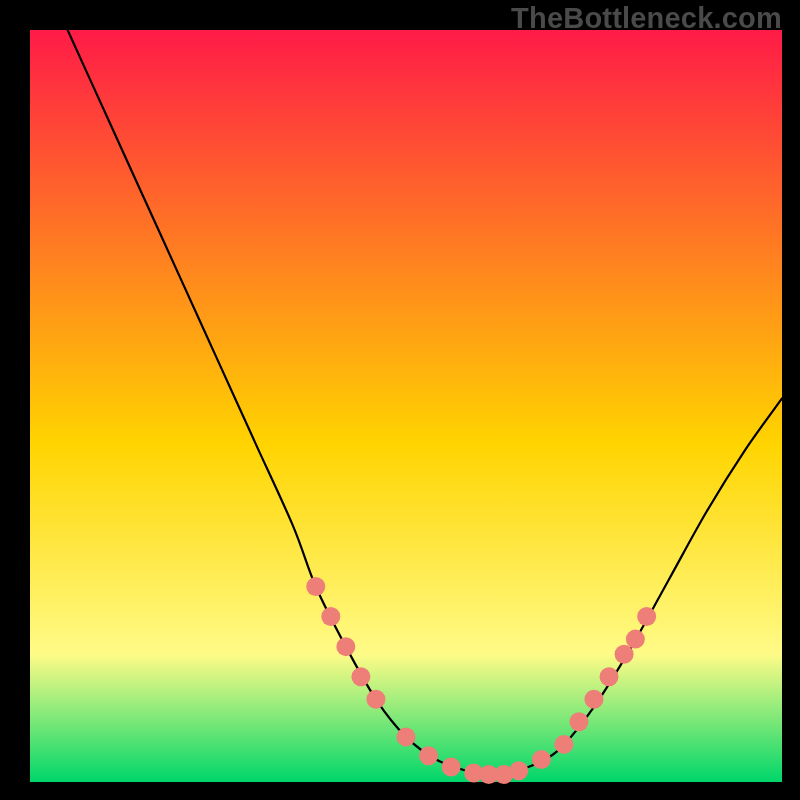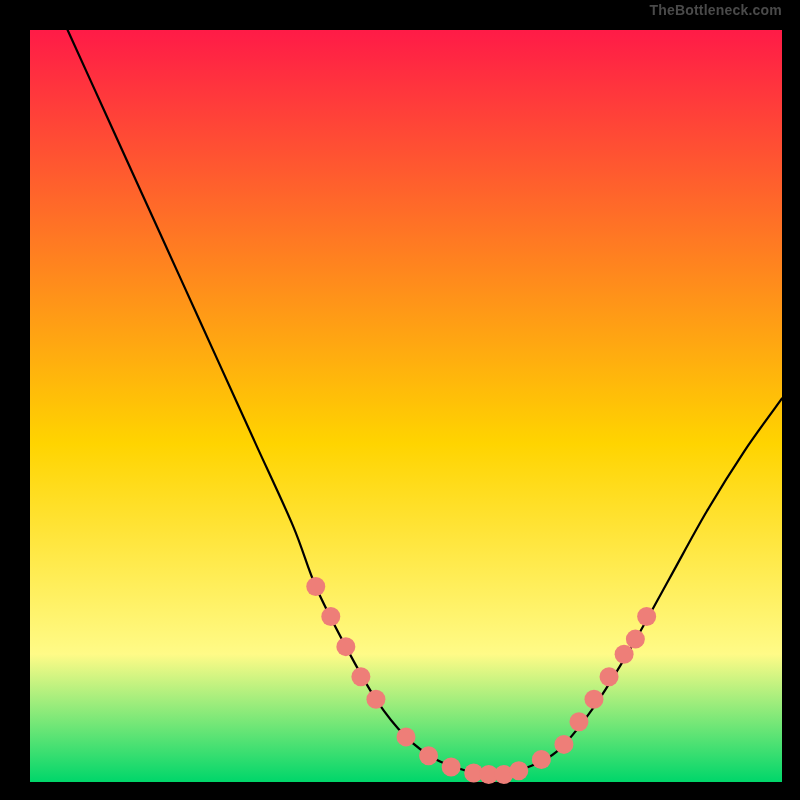--- a/index.html
+++ b/index.html
@@ -14,21 +14,21 @@
   .chart-wrap {
     position: relative;
     width: 800px;
     height: 800px;
   }
   .watermark {
     position: absolute;
     top: 2px;
     right: 18px;
     color: #4a4a4a;
-    font-size: 14px;
+    font-size: 29px;
     font-weight: 600;
     letter-spacing: 0.2px;
     z-index: 5;
     user-select: none;
   }
   svg {
     display: block;
     position: absolute;
     top: 0;
     left: 0;

